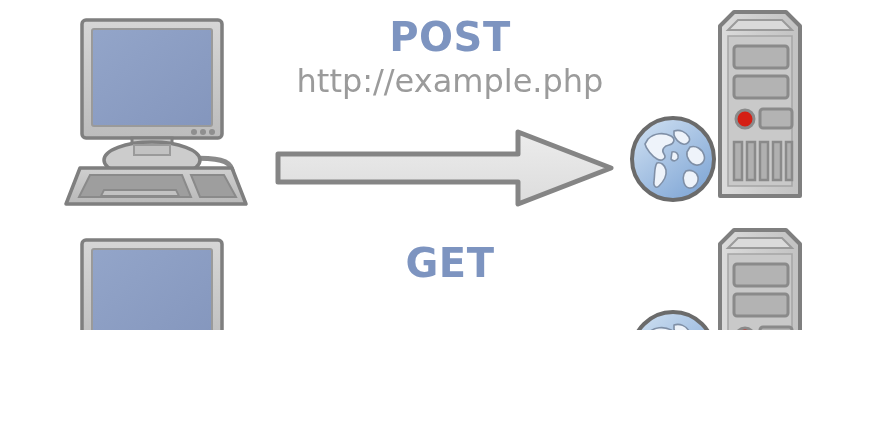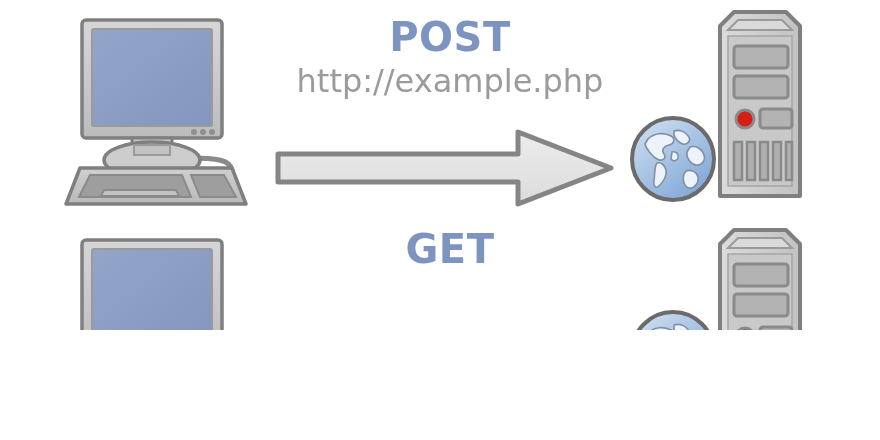--- a/index.html
+++ b/index.html
@@ -26,21 +26,21 @@
   .computer svg { display: block; }
 
   
   .label-block {
     position: absolute;
     left: 250px;
     width: 400px;
     text-align: center;
   }
   .label-block.post { top: 16px; }
-  .label-block.get  { top: 8px; text-align: center; }
+  .label-block.get  { top: 22px; text-align: center; }
   .verb {
     font-family: "DejaVu Sans", sans-serif;
     font-weight: bold;
     font-size: 40px;
     letter-spacing: 0.5px;
     color: #7d94c0;
     line-height: 1.05;
     margin: 0;
   }
   .url {

